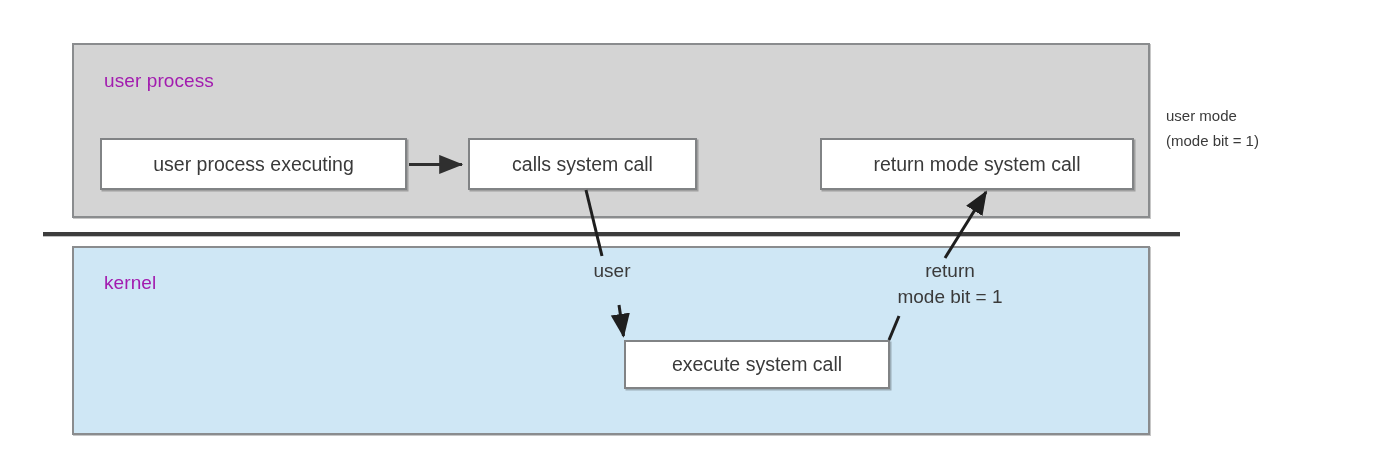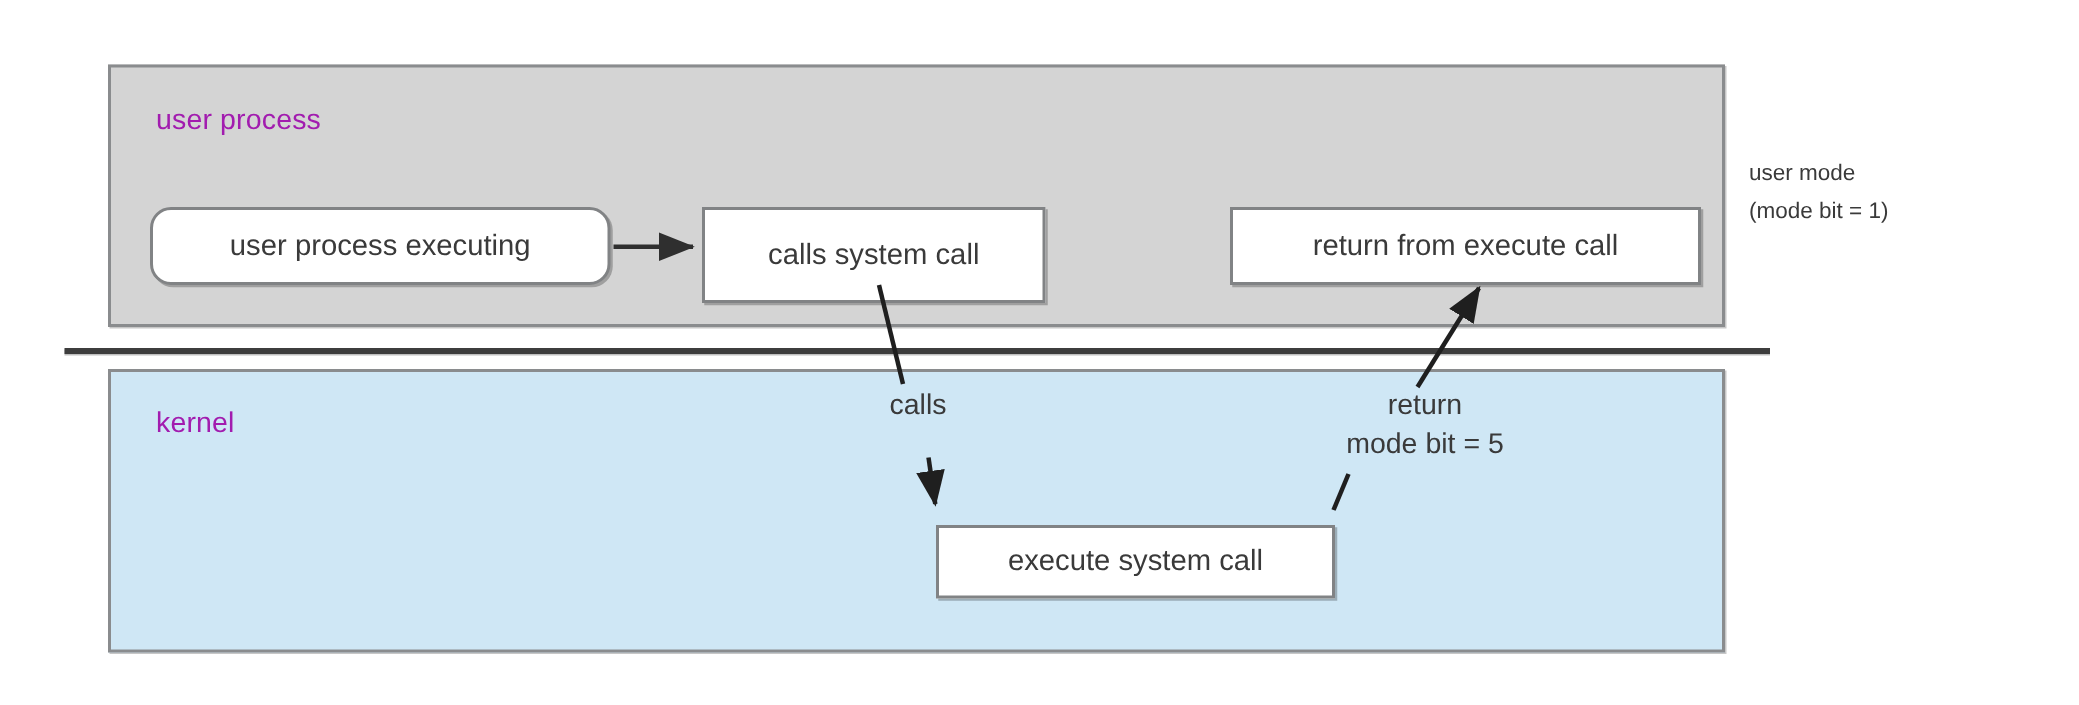--- a/index.html
+++ b/index.html
@@ -71,24 +71,24 @@
     background: #ffffff;
     border: 2px solid #818385;
     box-shadow: 1.5px 1.5px 0 rgba(0,0,0,0.25);
     display: flex;
     align-items: center;
     justify-content: center;
     font-size: 19.5px;
     color: #3a3a3a;
     white-space: nowrap;
   }
-  #box-user-process-executing { left: 100px; top: 138px; width: 307px; height: 52px; border-radius: 14px; }
-  #box-calls-system-call      { left: 468px; top: 138px; width: 229px; height: 64px; }
+  #box-user-process-executing { left: 100px; top: 138px; width: 307px; height: 52px; }
+  #box-calls-system-call      { left: 468px; top: 138px; width: 229px; height: 52px; }
   #box-return-from-syscall    { left: 820px; top: 138px; width: 314px; height: 52px; }
-  #box-execute-system-call    { left: 624px; top: 340px; width: 266px; height: 49px; margin-top: 10px; }
+  #box-execute-system-call    { left: 624px; top: 340px; width: 266px; height: 49px; }
 
   
   .side-caption {
     position: absolute;
     font-size: 15px;
     line-height: 25px;
     color: #3a3a3a;
     white-space: nowrap;
   }
   #user-mode-caption   { left: 1166px; top: 103px; }
@@ -126,31 +126,31 @@
 
   <div class="band" id="kernel-band"></div>
   <div class="band-label" id="kernel-band-label">kernel</div>
 
   <div id="mode-divider"></div>
 
   <div class="pbox" id="box-user-process-executing">user process executing</div>
 
   <div class="pbox" id="box-calls-system-call">calls system call</div>
 
-  <div class="pbox" id="box-return-from-syscall">return from execute call</div>
+  <div class="pbox" id="box-return-from-syscall">return mode system call</div>
 
   <div class="pbox" id="box-execute-system-call">execute system call</div>
 
   <div class="transition-label" id="trap-label">
-    <div>calls</div>
+    <div>user</div>
   </div>
 
   <div class="transition-label" id="return-label">
     <div>return</div>
-    <div>mode bit = 5</div>
+    <div>mode bit = 1</div>
   </div>
 
   <div class="side-caption" id="user-mode-caption">
     <div>user mode</div>
     <div>(mode bit = 1)</div>
   </div>
 
 
   <svg id="connectors" viewBox="0 0 1386 470">
     <defs>

